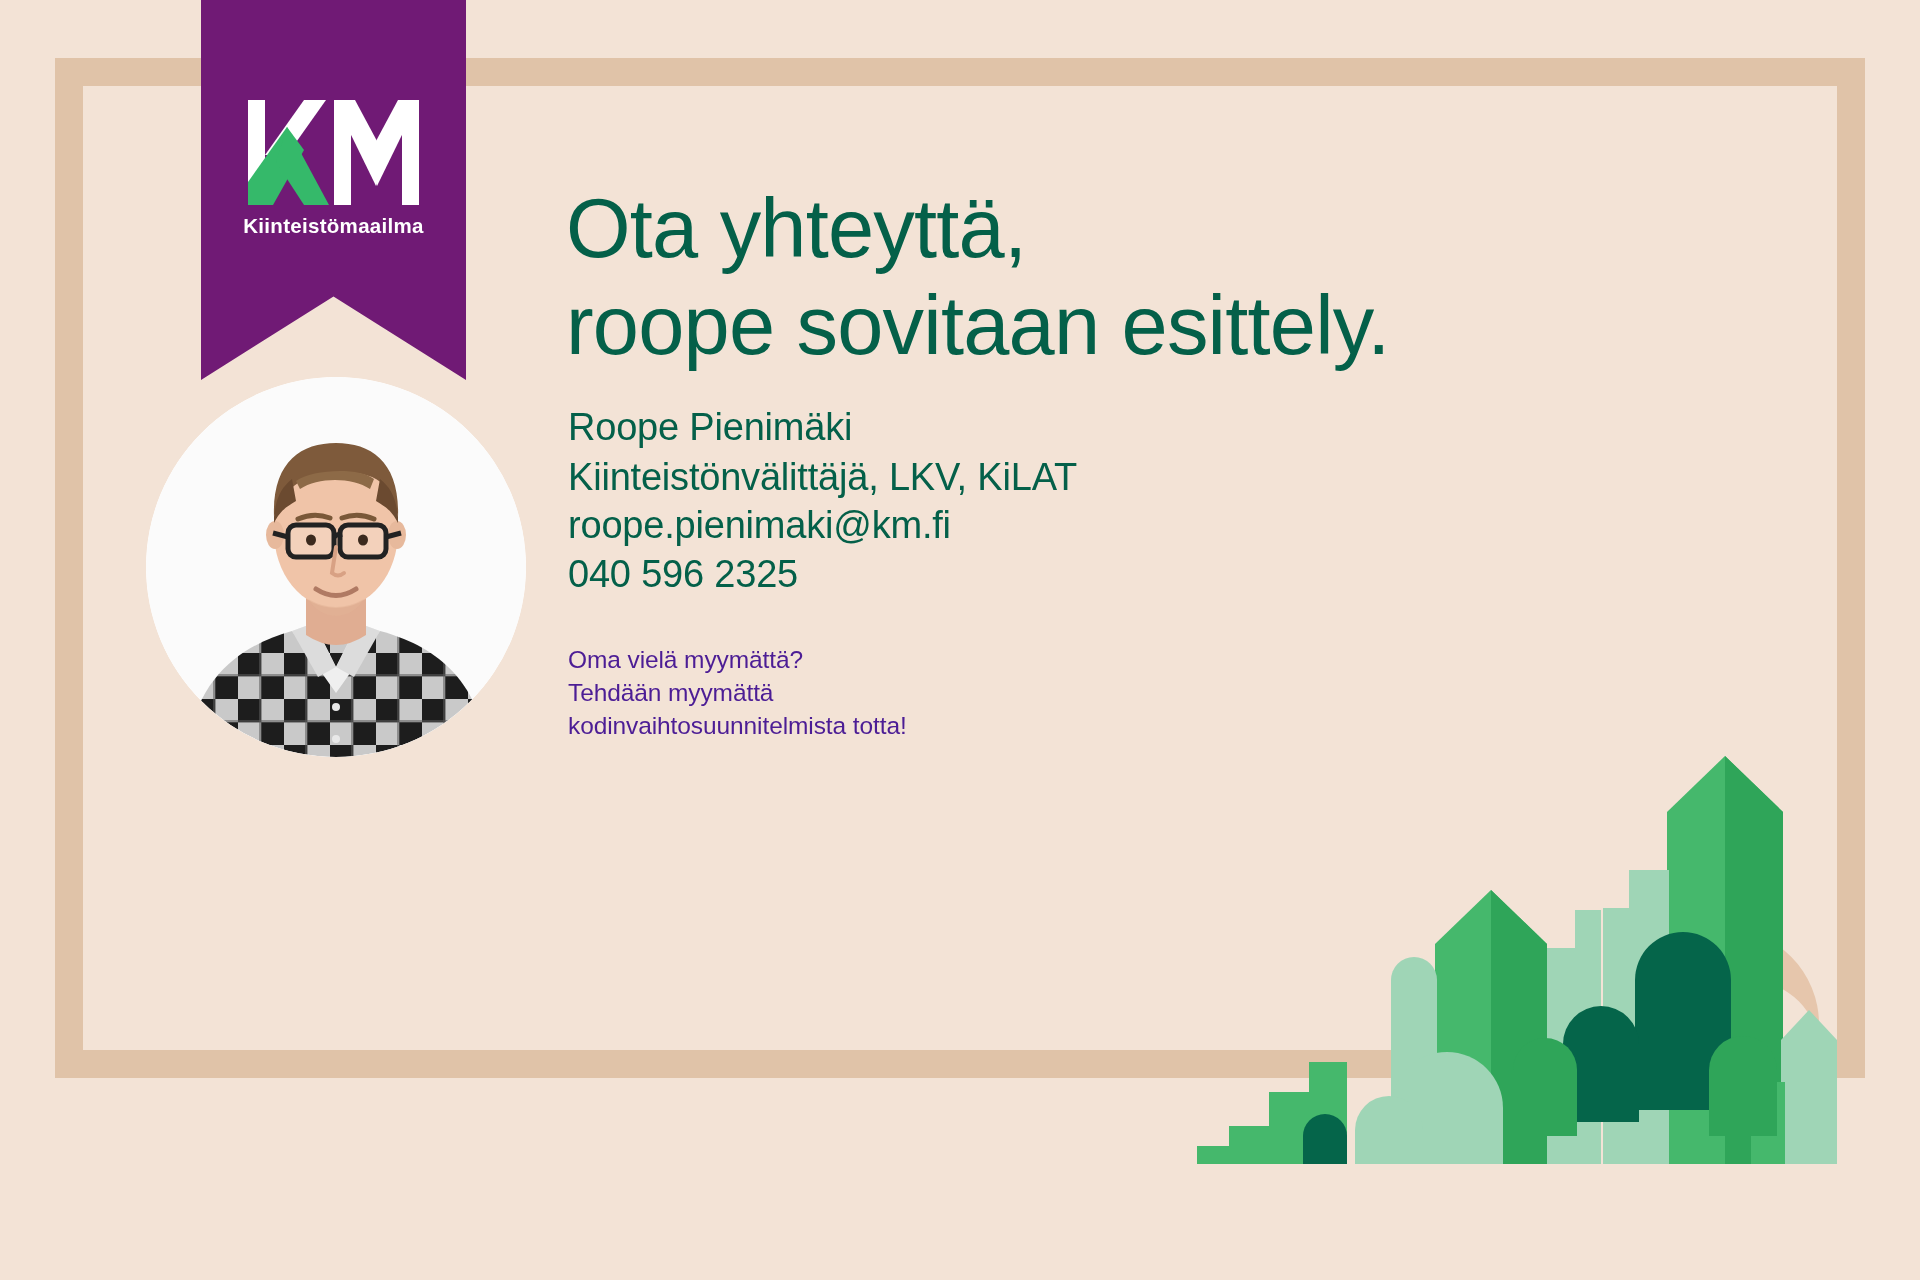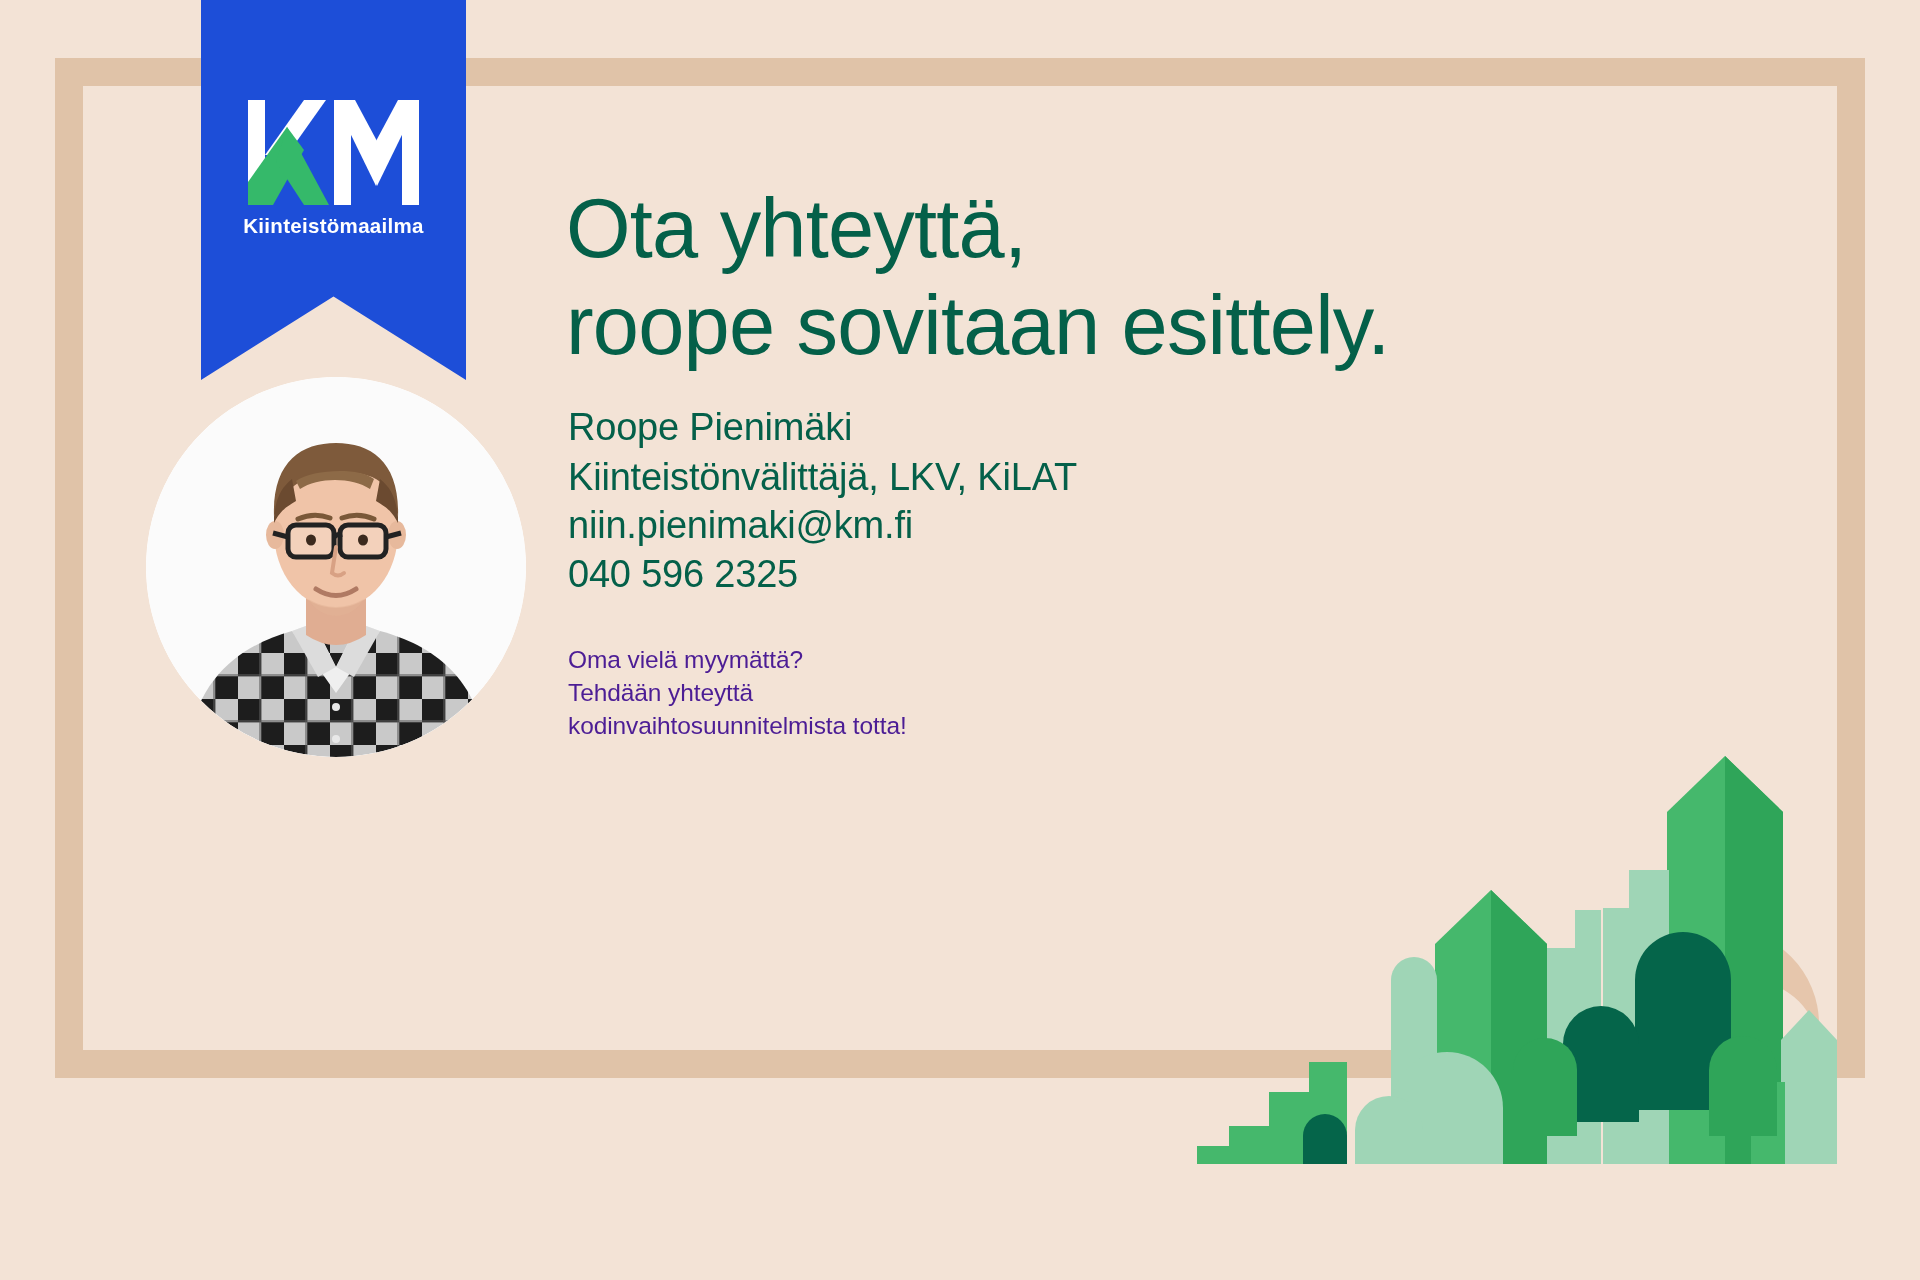--- a/index.html
+++ b/index.html
@@ -26,21 +26,21 @@
     position:absolute;
     left:83px;top:86px;
     width:1754px;height:964px;
     background:#f3e3d6;
   }
   
   .banner{
     position:absolute;
     left:201px;top:0;
     width:265px;height:380px;
-    background:#1d4ed8;
+    background:#701a75;
     clip-path:polygon(0 0, 100% 0, 100% 100%, 50% 78%, 0 100%);
     z-index:5;
   }
   .logo{
     position:absolute;
     left:0;top:0;width:265px;height:300px;
     display:flex;flex-direction:column;
     align-items:center;justify-content:flex-end;
     padding-bottom:62px;box-sizing:border-box;
   }
@@ -210,27 +210,27 @@
         <path d="M170 212 q 20 13 40 0" stroke="#b07a63" stroke-width="5" fill="none" stroke-linecap="round"></path>
 
         <path d="M162 222 q 28 16 56 0 q -10 16 -28 17 q -18 -1 -28 -17 Z" fill="#e2b296" opacity="0.55"></path>
       </g>
     </svg>
   </div>
 
   <div class="contact">
     <div class="name">Roope Pienimäki</div>
     <div class="line">Kiinteistönvälittäjä, LKV, KiLAT</div>
-    <div class="line">niin.pienimaki@km.fi</div>
+    <div class="line">roope.pienimaki@km.fi</div>
     <div class="line">040 596 2325</div>
   </div>
 
   <div class="tagline">
     <div>Oma vielä myymättä?</div>
-    <div>Tehdään yhteyttä</div>
+    <div>Tehdään myymättä</div>
     <div>kodinvaihtosuunnitelmista totta!</div>
   </div>
 
   <div class="illustration">
     <svg viewBox="0 0 640 500">
 
       <path d="M432 330 a 95 95 0 0 1 190 0 l 0 26 a 69 69 0 0 0 -138 0 l 0 -26 Z" fill="#e6c6ac"></path>
 
       <polygon points="470,118 586,118 586,470 470,470" fill="#45b86c"></polygon>
       <polygon points="470,118 528,62 586,118 470,118" fill="#45b86c"></polygon>

